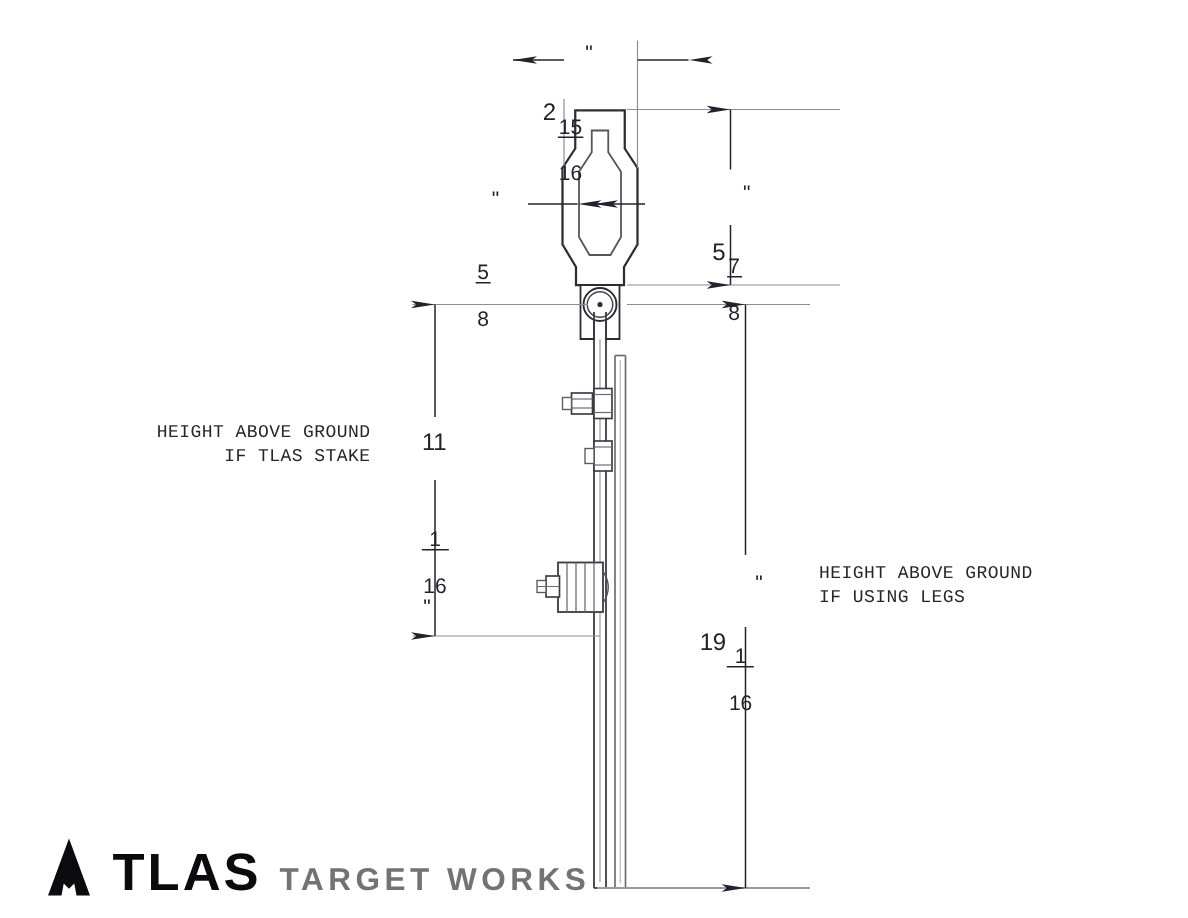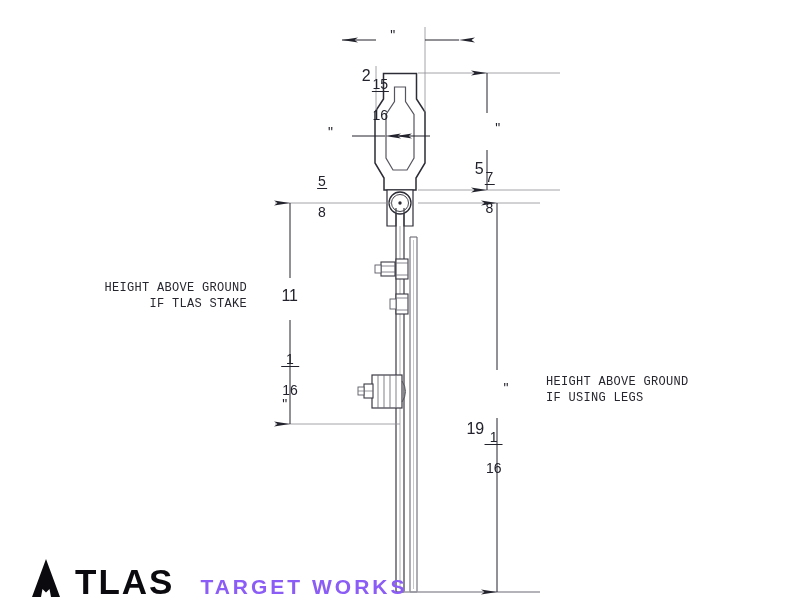--- a/index.html
+++ b/index.html
@@ -110,23 +110,22 @@
     color: #0b0b0f;
     line-height: 1;
     position: relative;
     top: 1px;
   }
   #logo .subword {
     font-family: "Liberation Sans", sans-serif;
     font-size: 21px;
     font-weight: bold;
     letter-spacing: 3.0px;
-    color: #8b5cf6;
+    color: #737373;
     line-height: 1;
-    margin-left: 14px;
     position: relative;
     top: -1px;
   }
 </style>
 </head>
 <body>
 
 <div id="sheet">
 
   <svg class="drawing" viewBox="0 0 792 612">

